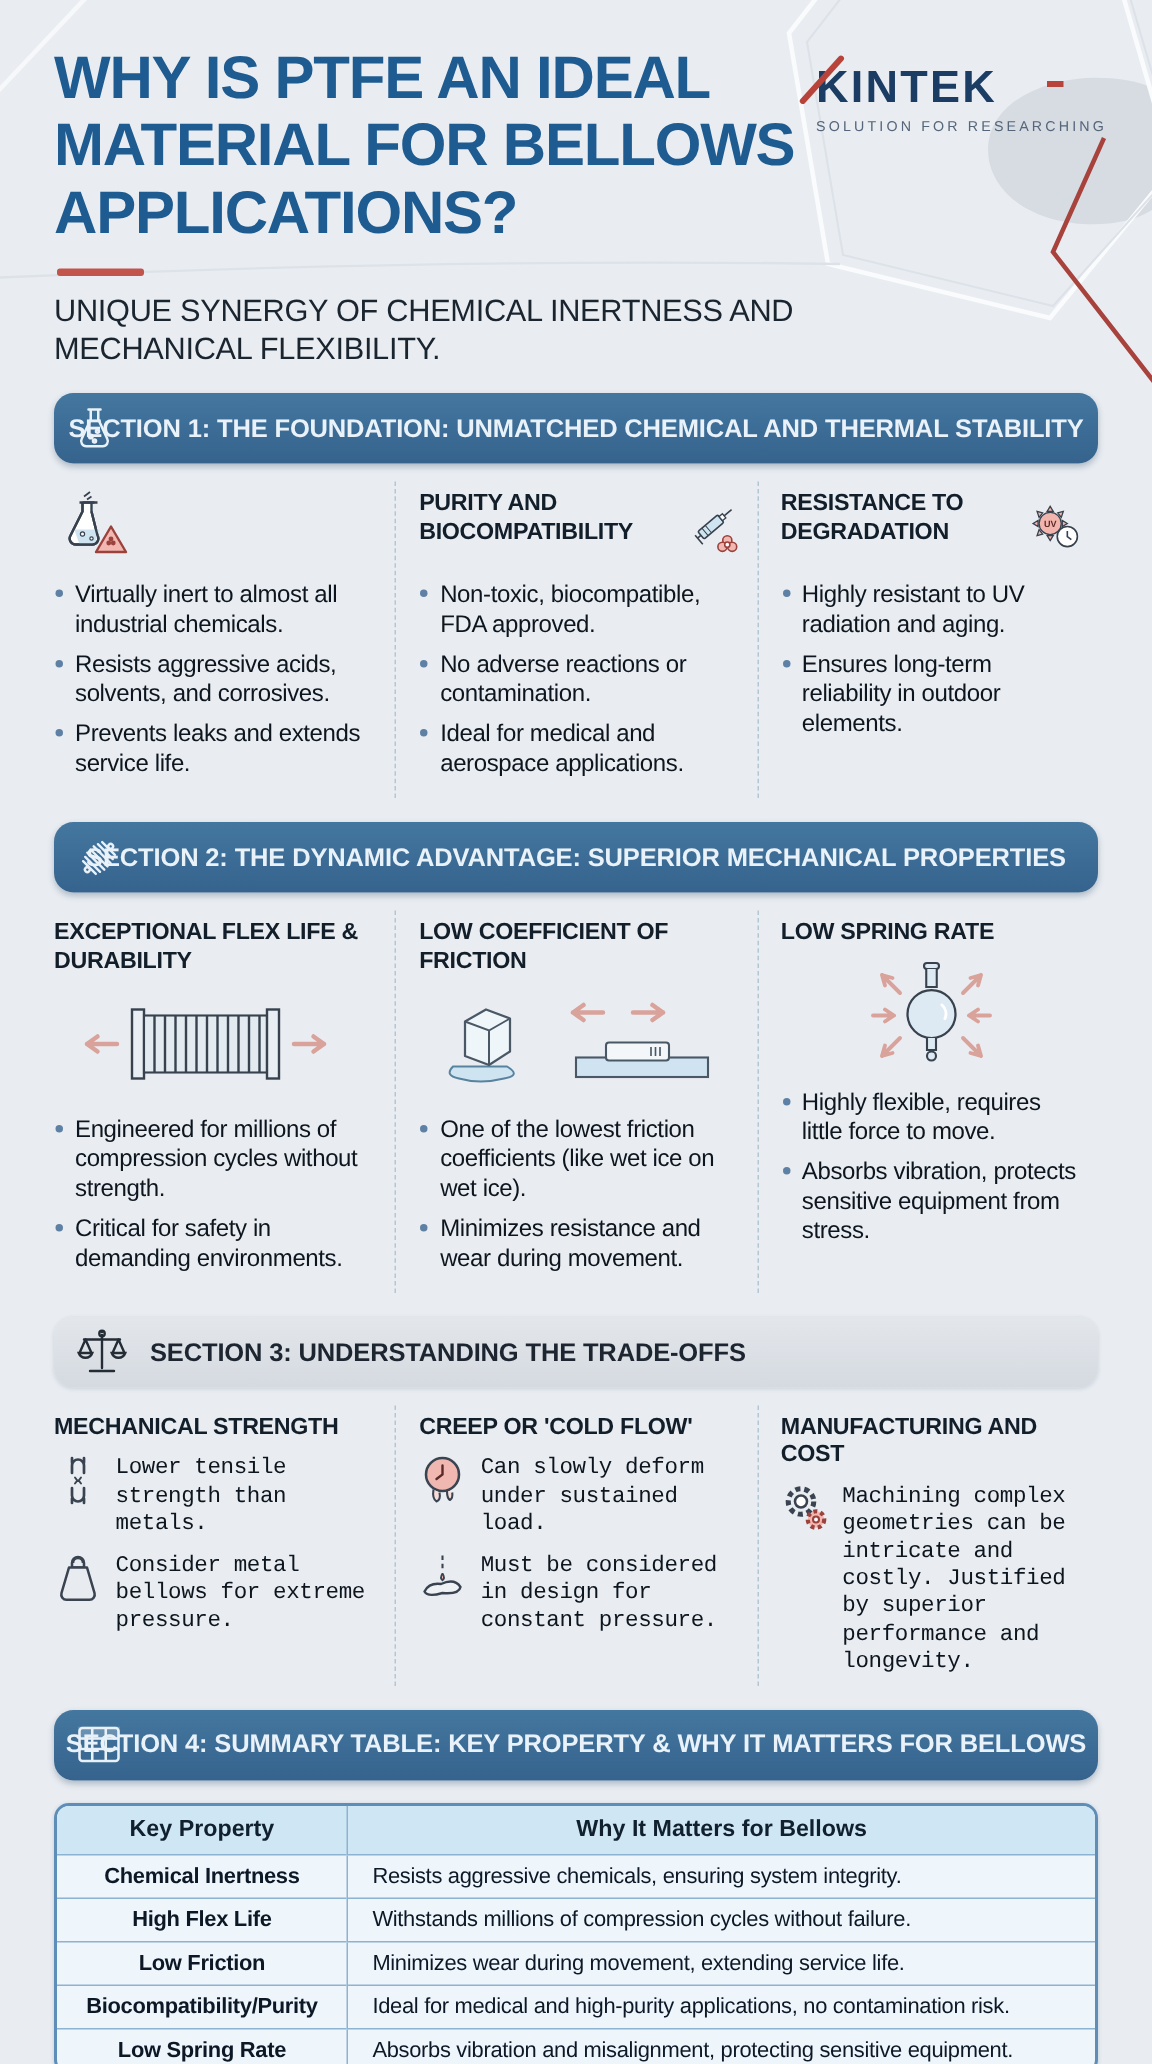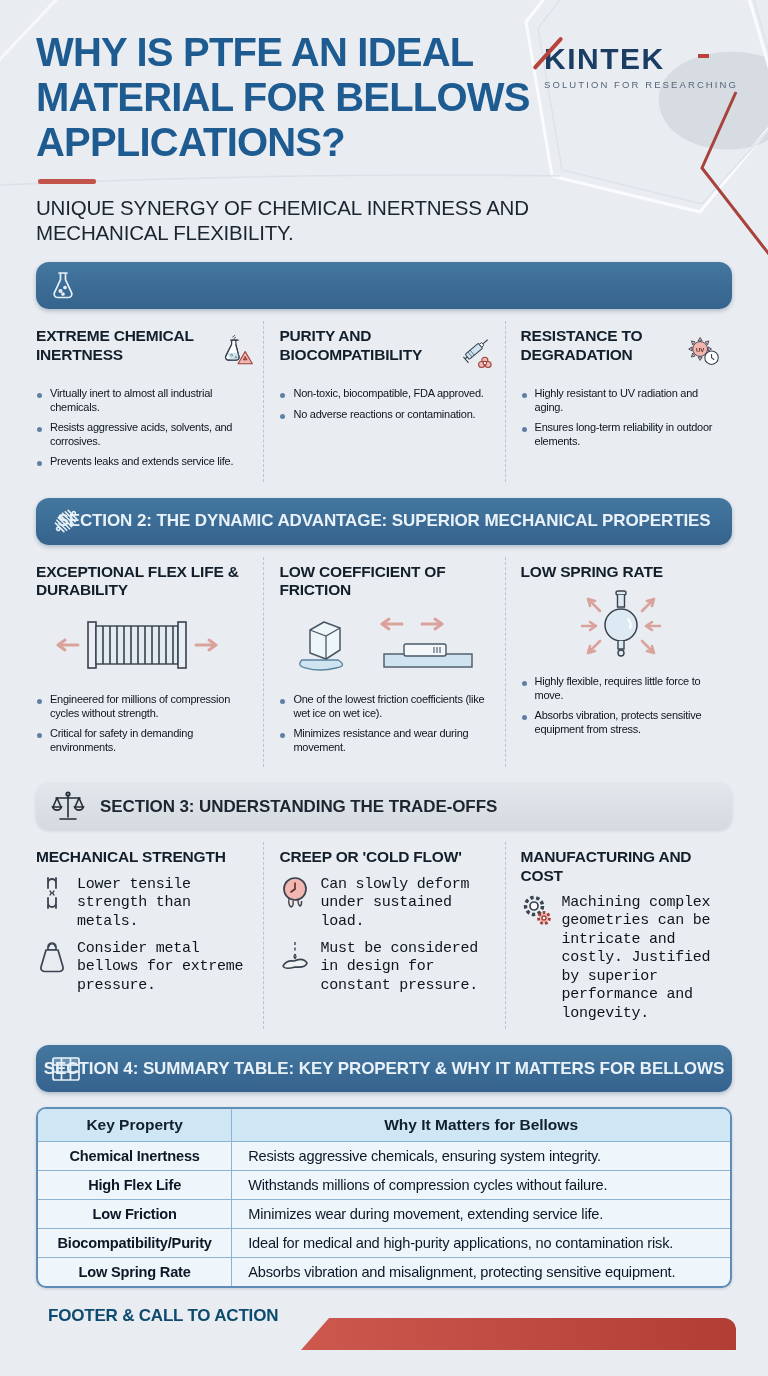--- a/index.html
+++ b/index.html
@@ -33,21 +33,21 @@
   .banner.grey { background:linear-gradient(180deg,#e3e7ec,#d5dae0); color:#1c2530; box-shadow:0 1px 3px rgba(25,55,85,.15); justify-content:flex-start; padding-left:64px; }
   .bicon { position:absolute; left:14px; top:50%; transform:translateY(-50%); display:flex; }
 
   
   .cols { margin:12px 36px 0; display:grid; grid-template-columns:1fr 1.06fr 1fr; }
   .col  { padding:6px 10px 6px 0; min-width:0; }
   .col + .col { border-left:1px dashed #b4c6d4; padding-left:15px; }
   .colhead { font-size:15.5px; font-weight:bold; color:#121e2a; line-height:1.18; letter-spacing:-0.2px; }
   .headrow { display:flex; justify-content:space-between; align-items:flex-start; gap:4px; min-height:52px; }
   ul.bullets { list-style:none; margin-top:8px; }
-  .bullets li { position:relative; padding-left:14px; font-size:11px; line-height:1.23; letter-spacing:-0.25px; color:#0d151e; margin-bottom:7px; }
+  .bullets li { position:relative; padding-left:14px; font-size:16px; line-height:1.23; letter-spacing:-0.25px; color:#0d151e; margin-bottom:7px; }
   .bullets li::before { content:""; position:absolute; left:1px; top:6px; width:5px; height:5px; border-radius:50%; background:#5d80a4; }
   .graphic { height:80px; display:flex; align-items:center; justify-content:center; margin-top:6px; }
   .trow { display:flex; gap:9px; margin-top:9px; align-items:flex-start; }
   .ticon { flex:0 0 32px; display:flex; justify-content:center; }
   .ttext { font-size:15px; line-height:1.23; letter-spacing:-0.25px; color:#0d151e;font-family:Liberation Mono, monospace; }
 
   
   .tablewrap { margin:15px 36px 0; border:2px solid #5e8db8; border-radius:10px; overflow:hidden; background:#eef5fb; box-shadow:0 1px 3px rgba(25,55,85,.18); }
   table { width:100%; border-collapse:collapse; }
   th { background:#cfe6f4; font-size:15.5px; font-weight:bold; color:#11202e; padding:7px 6px; text-align:center; }
@@ -94,26 +94,26 @@
 
 <div class="banner">
   <span class="bicon">
     <svg width="26" height="30" viewBox="0 0 26 30" fill="none" stroke="#e8f1f8" stroke-width="1.7" stroke-linecap="round">
       <path d="M9 2h8 M10.5 2v6.5 L4.5 21.5 a3.4 3.4 0 0 0 3.1 5 h10.8 a3.4 3.4 0 0 0 3.1-5 L15.5 8.5 V2"></path>
       <circle cx="10.5" cy="20" r="1.2"></circle>
         <circle cx="15" cy="16.5" r="1"></circle>
         <circle cx="13" cy="23" r="1"></circle>
     </svg>
   </span>
+  <span>SECTION 1: THE FOUNDATION: UNMATCHED CHEMICAL AND THERMAL STABILITY</span>
 </div>
 
 <div class="cols">
   <div class="col">
     <div class="headrow">
-      <span class="colhead">EXTREME CHEMICAL INERTNESS</span>
       <svg width="50" height="52" viewBox="0 0 50 52" fill="none">
         <path d="M20 4 l4-3 M22 6 l3-2" stroke="#37424e" stroke-width="1.2"></path>
         <path d="M17 8h10 M19 8v6 L11 30 a4 4 0 0 0 3.6 6 h10.8 a4 4 0 0 0 3.6-6 L25 14 V8" stroke="#37424e" stroke-width="1.6" fill="#ffffff"></path>
         <path d="M13.5 26 h17 L27 36 H17 Z" fill="#cfe4f1"></path>
         <path d="M19 8h10 M19 8v6 L11 30 a4 4 0 0 0 3.6 6 h10.8 a4 4 0 0 0 3.6-6 L25 14" stroke="#37424e" stroke-width="1.6" fill="none"></path>
         <circle cx="19" cy="29" r="1.4" fill="#fff" stroke="#37424e" stroke-width=".8"></circle>
         <circle cx="25" cy="32" r="1.1" fill="#fff" stroke="#37424e" stroke-width=".8"></circle>
         <path d="M38 24 L48 41 H28 Z" fill="#f1b7b0" stroke="#9c423c" stroke-width="1.6" stroke-linejoin="round"></path>
         <circle cx="36.5" cy="35" r="1.6" fill="#9c423c"></circle>
           <circle cx="39.5" cy="35" r="1.6" fill="#9c423c"></circle>
@@ -141,20 +141,21 @@
           <circle cx="40" cy="36" r="4.2"></circle>
           <circle cx="35.5" cy="42" r="4.2"></circle>
           <circle cx="44.5" cy="42" r="4.2"></circle>
           <circle cx="40" cy="40" r="2.4" fill="#fff"></circle>
         </g>
       </svg>
     </div>
     <ul class="bullets">
       <li>Non-toxic, biocompatible, FDA approved.</li>
       <li>No adverse reactions or contamination.</li>
+      <li>Ideal for medical and aerospace applications.</li>
     </ul>
   </div>
   <div class="col">
     <div class="headrow">
       <span class="colhead">RESISTANCE TO DEGRADATION</span>
       <svg width="56" height="52" viewBox="0 0 56 52" fill="none">
         <g stroke="#37424e" stroke-width="1.3" fill="#f2b5ad">
           <circle cx="24" cy="20" r="11"></circle>
           <path d="M24 3 l3 5 h-6 Z M24 37 l3-5 h-6 Z M7 20 l5-3 v6 Z M41 20 l-5-3 v6 Z M11 8 l5.5 1.5 L13 14 Z M37 8 l-5.5 1.5 L35 14 Z M11 32 l5.5-1.5 L13 26 Z M37 32 l-5.5-1.5 L35 26 Z"></path>
         </g>

